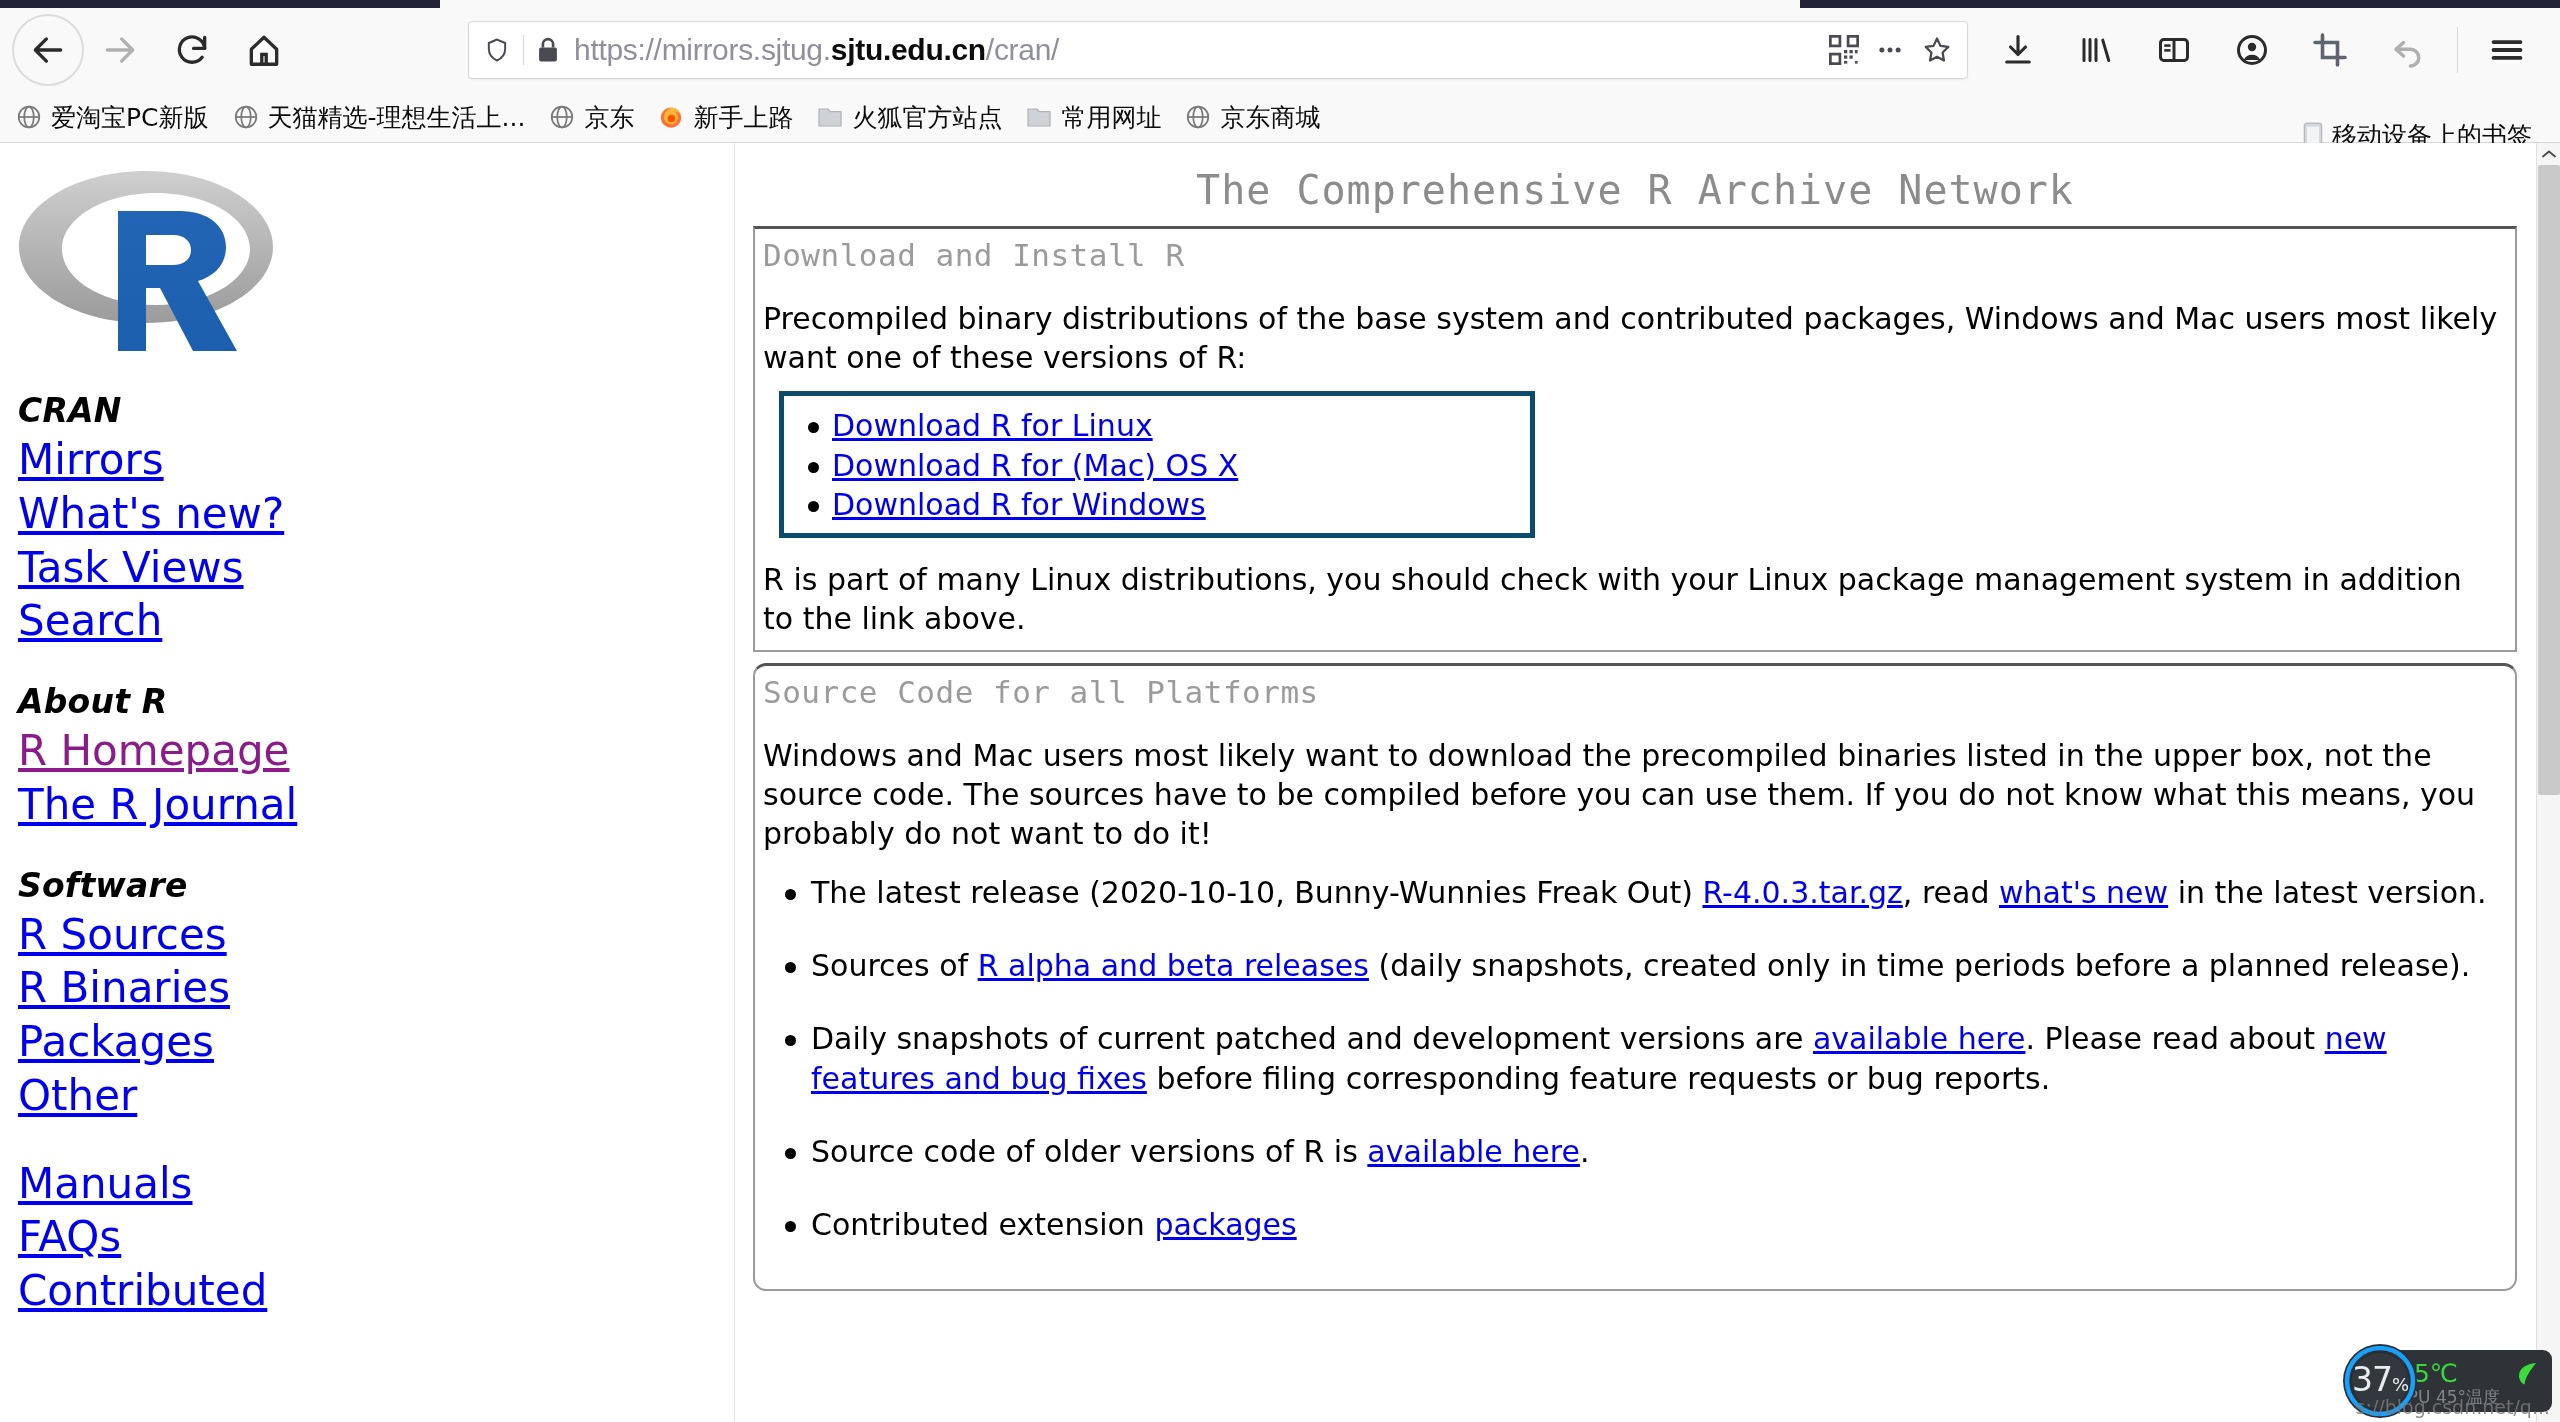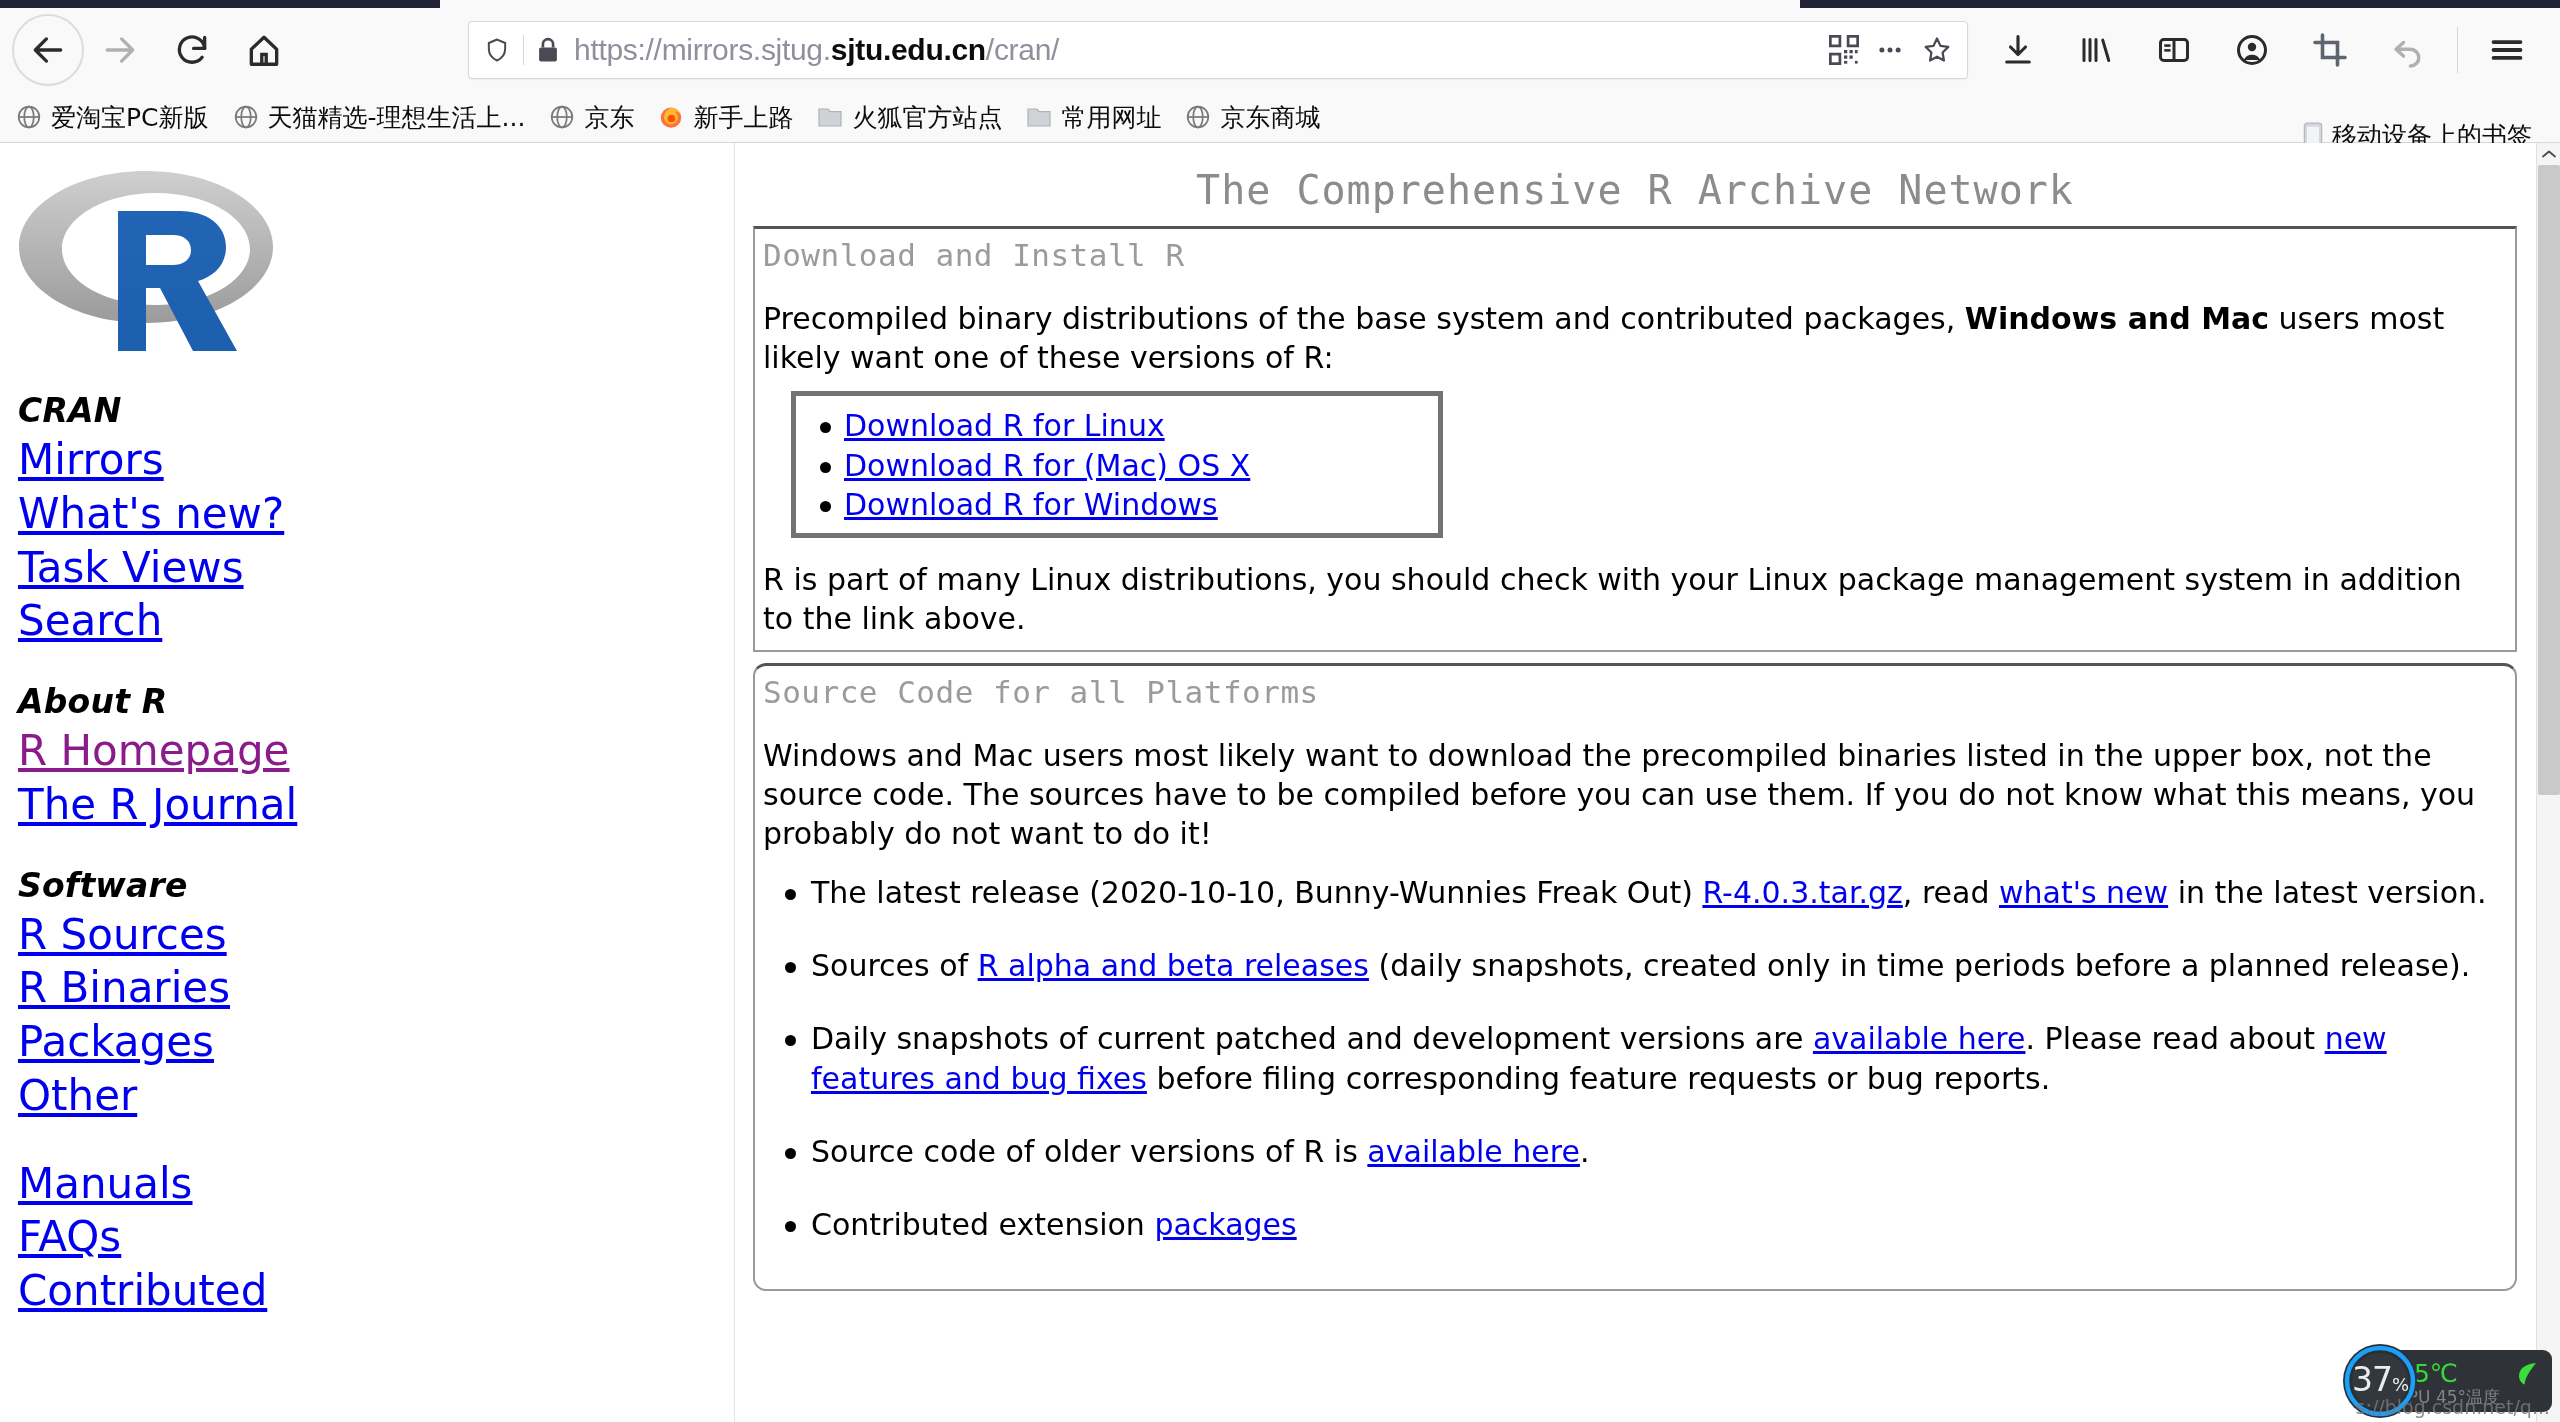--- a/index.html
+++ b/index.html
@@ -151,41 +151,41 @@
     color: #9b9b9b;
     letter-spacing: 0.5px;
     padding: 8px 0 0 8px;
   }
   .panel-body { padding: 4px 14px 10px 8px; }
   .para {
     font-size: 30px; color: #000; line-height: 1.30;
     font-family: "DejaVu Sans", sans-serif;
     margin: 22px 0 2px 0;
   }
-  .para b { font-weight: 700; }
+  .para b { font-weight: 400; }
   a.lnk { color: #0000ee; text-decoration: underline; }
 
   ul.bullets { list-style: none; margin: 0; padding: 0; }
   ul.bullets > li {
     position: relative;
     font-size: 30px; color:#000; line-height: 1.31;
     font-family: "DejaVu Sans", sans-serif;
     padding-left: 48px;
     margin: 0 0 34px 0;
   }
   ul.bullets > li::before {
     content: "";
     position: absolute; left: 22px; top: 16px;
     width: 11px; height: 11px; border-radius: 50%;
     background: #000;
   }
   #download-links-box {
-    border: 5px solid #737373;
-    margin: 14px 0 0 28px;
-    width: 652px;
+    border: 5px solid #0c4a6e;
+    margin: 14px 0 0 16px;
+    width: 756px;
     padding: 10px 0 8px 0;
   }
   #download-links-box ul.bullets > li {
     margin: 0 0 0 0;
     line-height: 1.32;
     white-space: nowrap;
   }
   #download-links-box ul.bullets > li::before { top: 16px; left: 24px; }
   #source-bullets { margin-top: 20px; }
 

